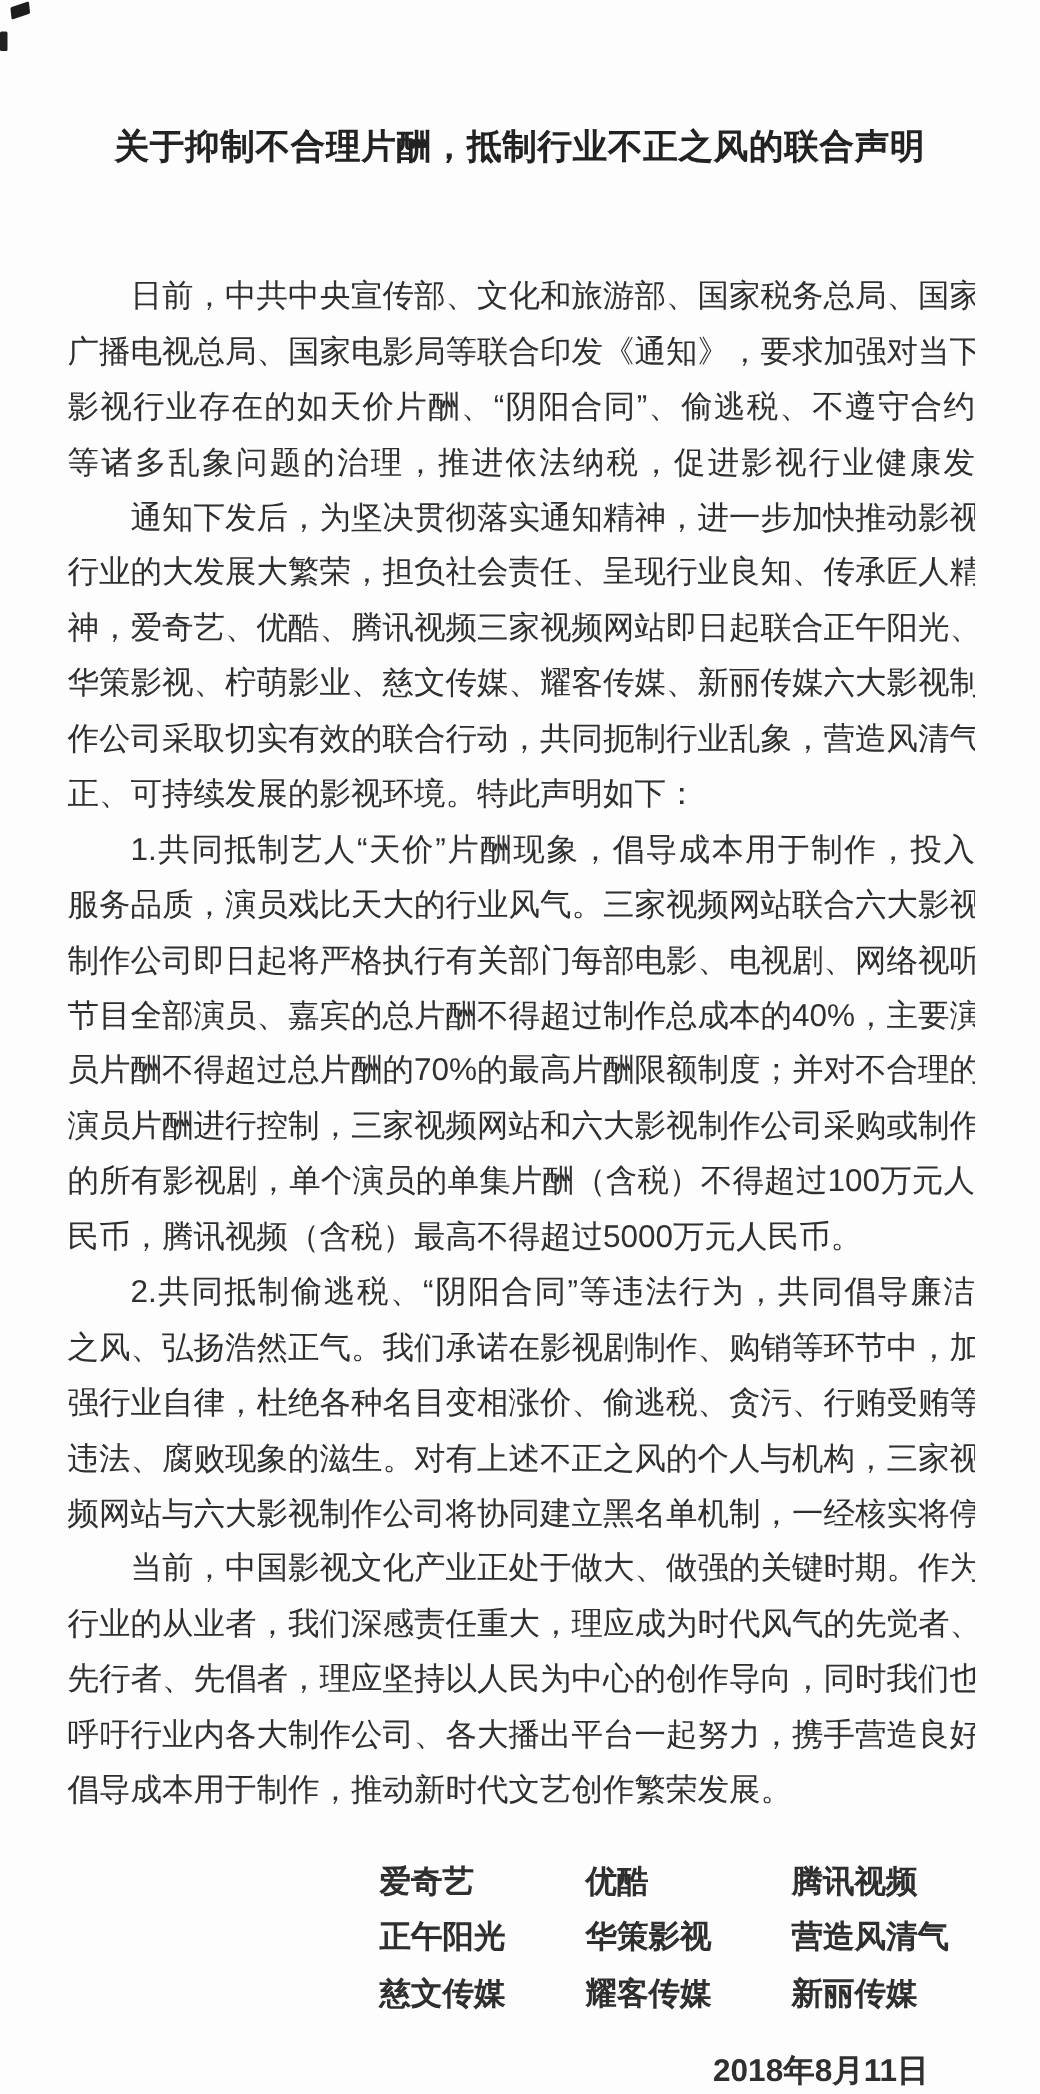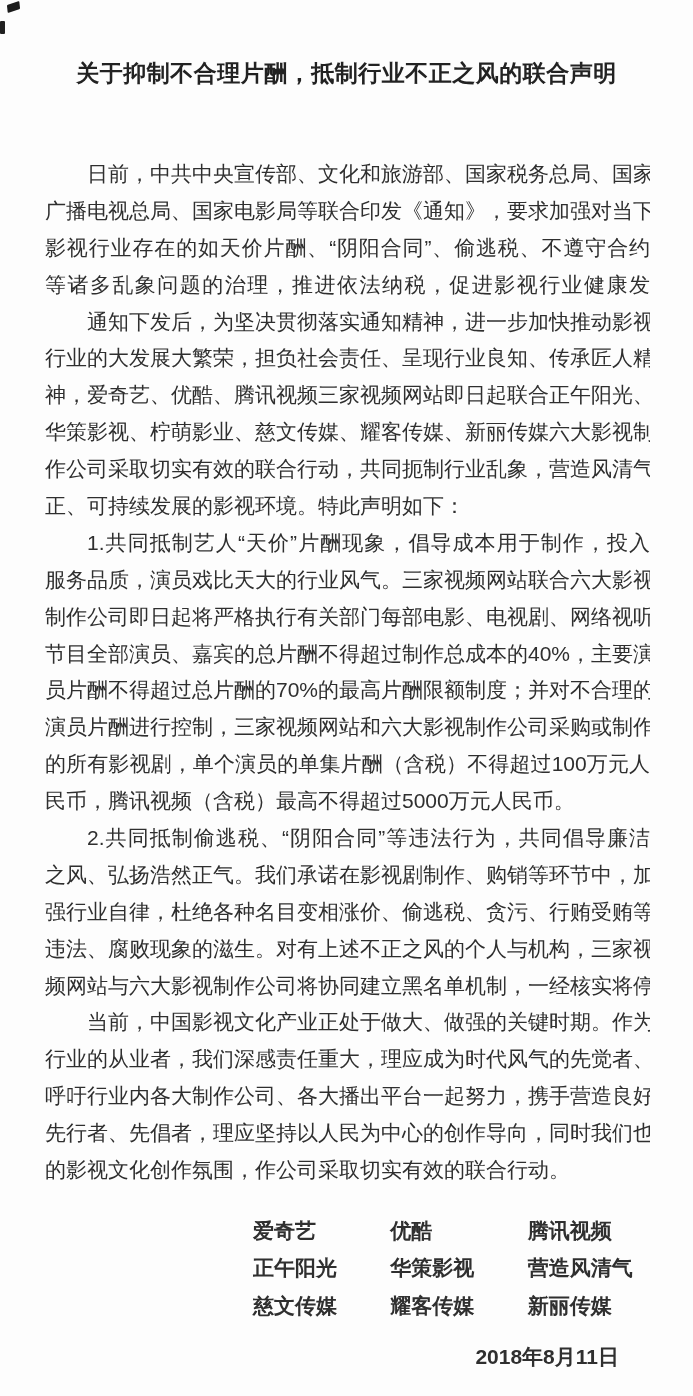--- a/index.html
+++ b/index.html
@@ -28,21 +28,21 @@
   }
   .corner-mark-2 {
     position: absolute;
     top: 21px; left: 0px;
     width: 5px; height: 13px;
     background: #202020;
     border-radius: 1px;
   }
   .doc-title {
     margin: 0;
-    padding-top: 58px;
+    padding-top: 82px;
     font-size: 23px;
     line-height: 30px;
     font-weight: 700;
     letter-spacing: 0.5px;
     text-align: center;
     color: #222222;
   }
   .doc-body {
     width: 605px;
     margin-left: 45px;
@@ -129,23 +129,23 @@
       <div class="para">
         <div class="line first">2.共同抵制偷逃税、“阴阳合同”等违法行为，共同倡导廉洁</div>
         <div class="line">之风、弘扬浩然正气。我们承诺在影视剧制作、购销等环节中，加</div>
         <div class="line">强行业自律，杜绝各种名目变相涨价、偷逃税、贪污、行贿受贿等</div>
         <div class="line">违法、腐败现象的滋生。对有上述不正之风的个人与机构，三家视</div>
         <div class="line">频网站与六大影视制作公司将协同建立黑名单机制，一经核实将停</div>
       </div>
       <div class="para">
         <div class="line first">当前，中国影视文化产业正处于做大、做强的关键时期。作为</div>
         <div class="line">行业的从业者，我们深感责任重大，理应成为时代风气的先觉者、</div>
+        <div class="line">先行者、先倡者，理应坚持以人民为中心的创作导向，同时我们也</div>
         <div class="line">呼吁行业内各大制作公司、各大播出平台一起努力，携手营造良好</div>
-        <div class="line">先行者、先倡者，理应坚持以人民为中心的创作导向，同时我们也</div>
-        <div class="line last">的影视文化创作氛围，作公司采取切实有效的联合行动。</div>
+        <div class="line last">倡导成本用于制作，推动新时代文艺创作繁荣发展。</div>
       </div>
     </div>
 
   <div class="signature-block">
       <div class="sig-row">
         <span class="sig-cell">爱奇艺</span>
         <span class="sig-cell">优酷</span>
         <span class="sig-cell">腾讯视频</span>
       </div>
       <div class="sig-row">

